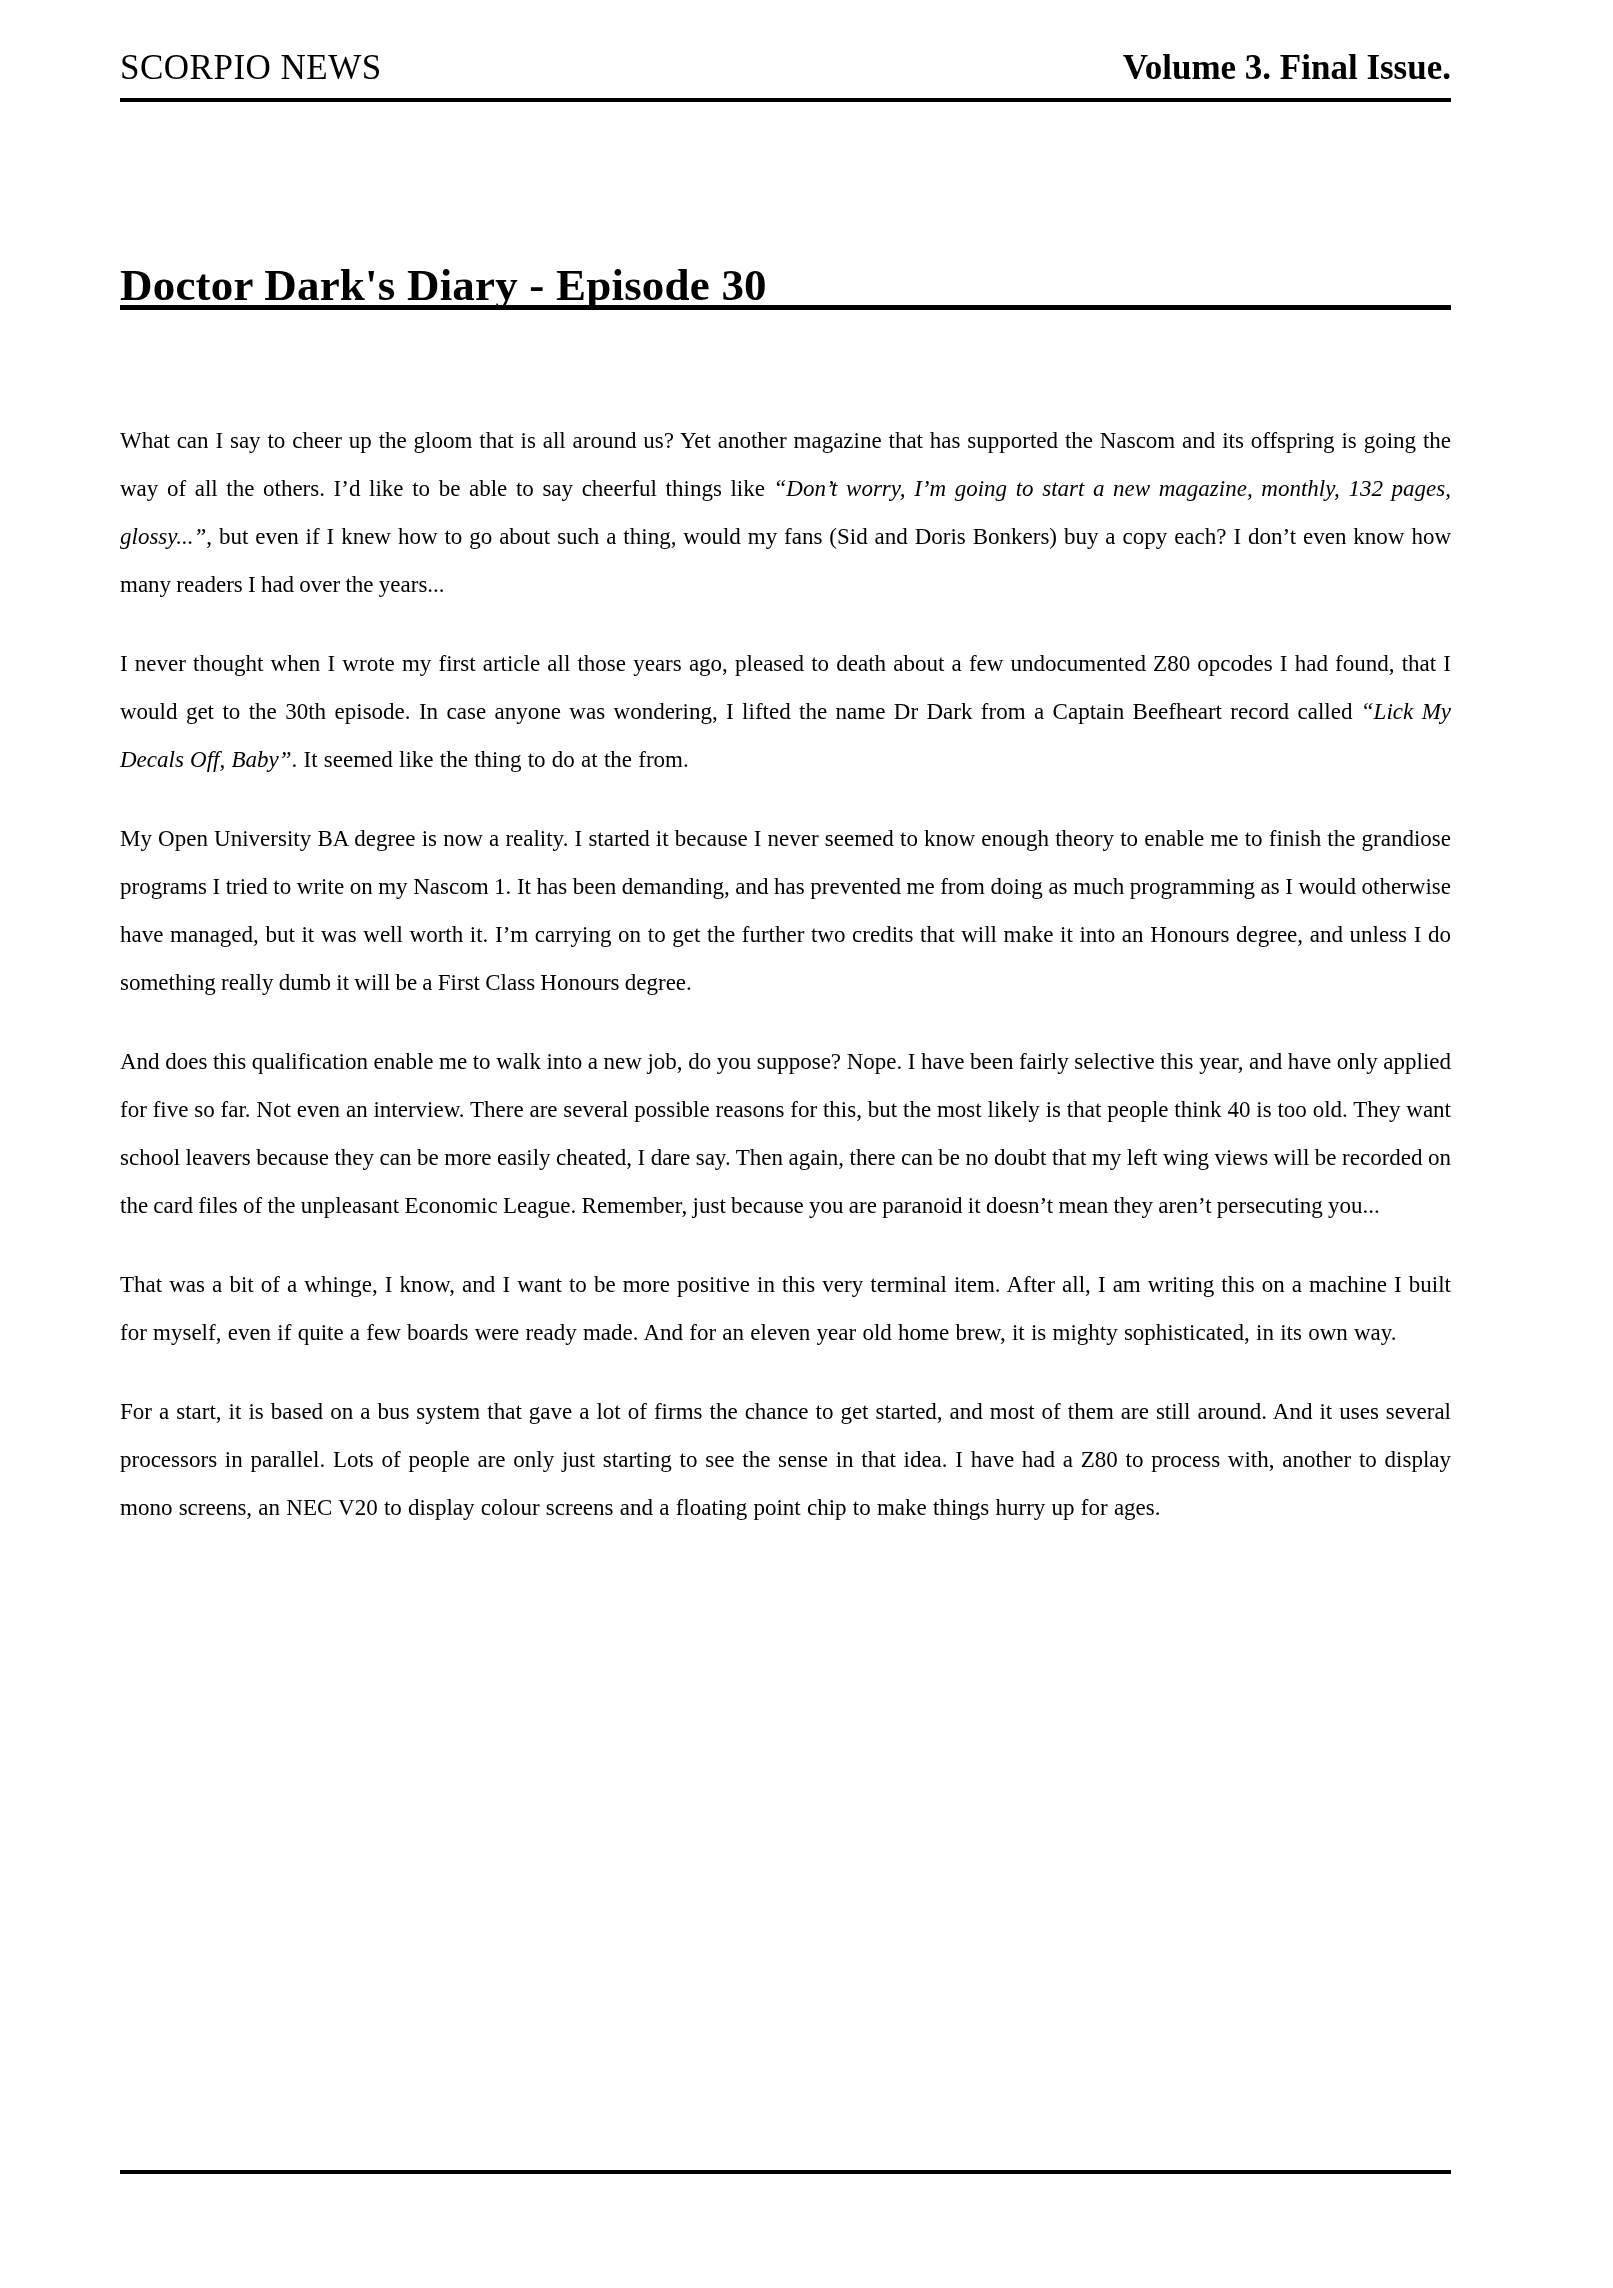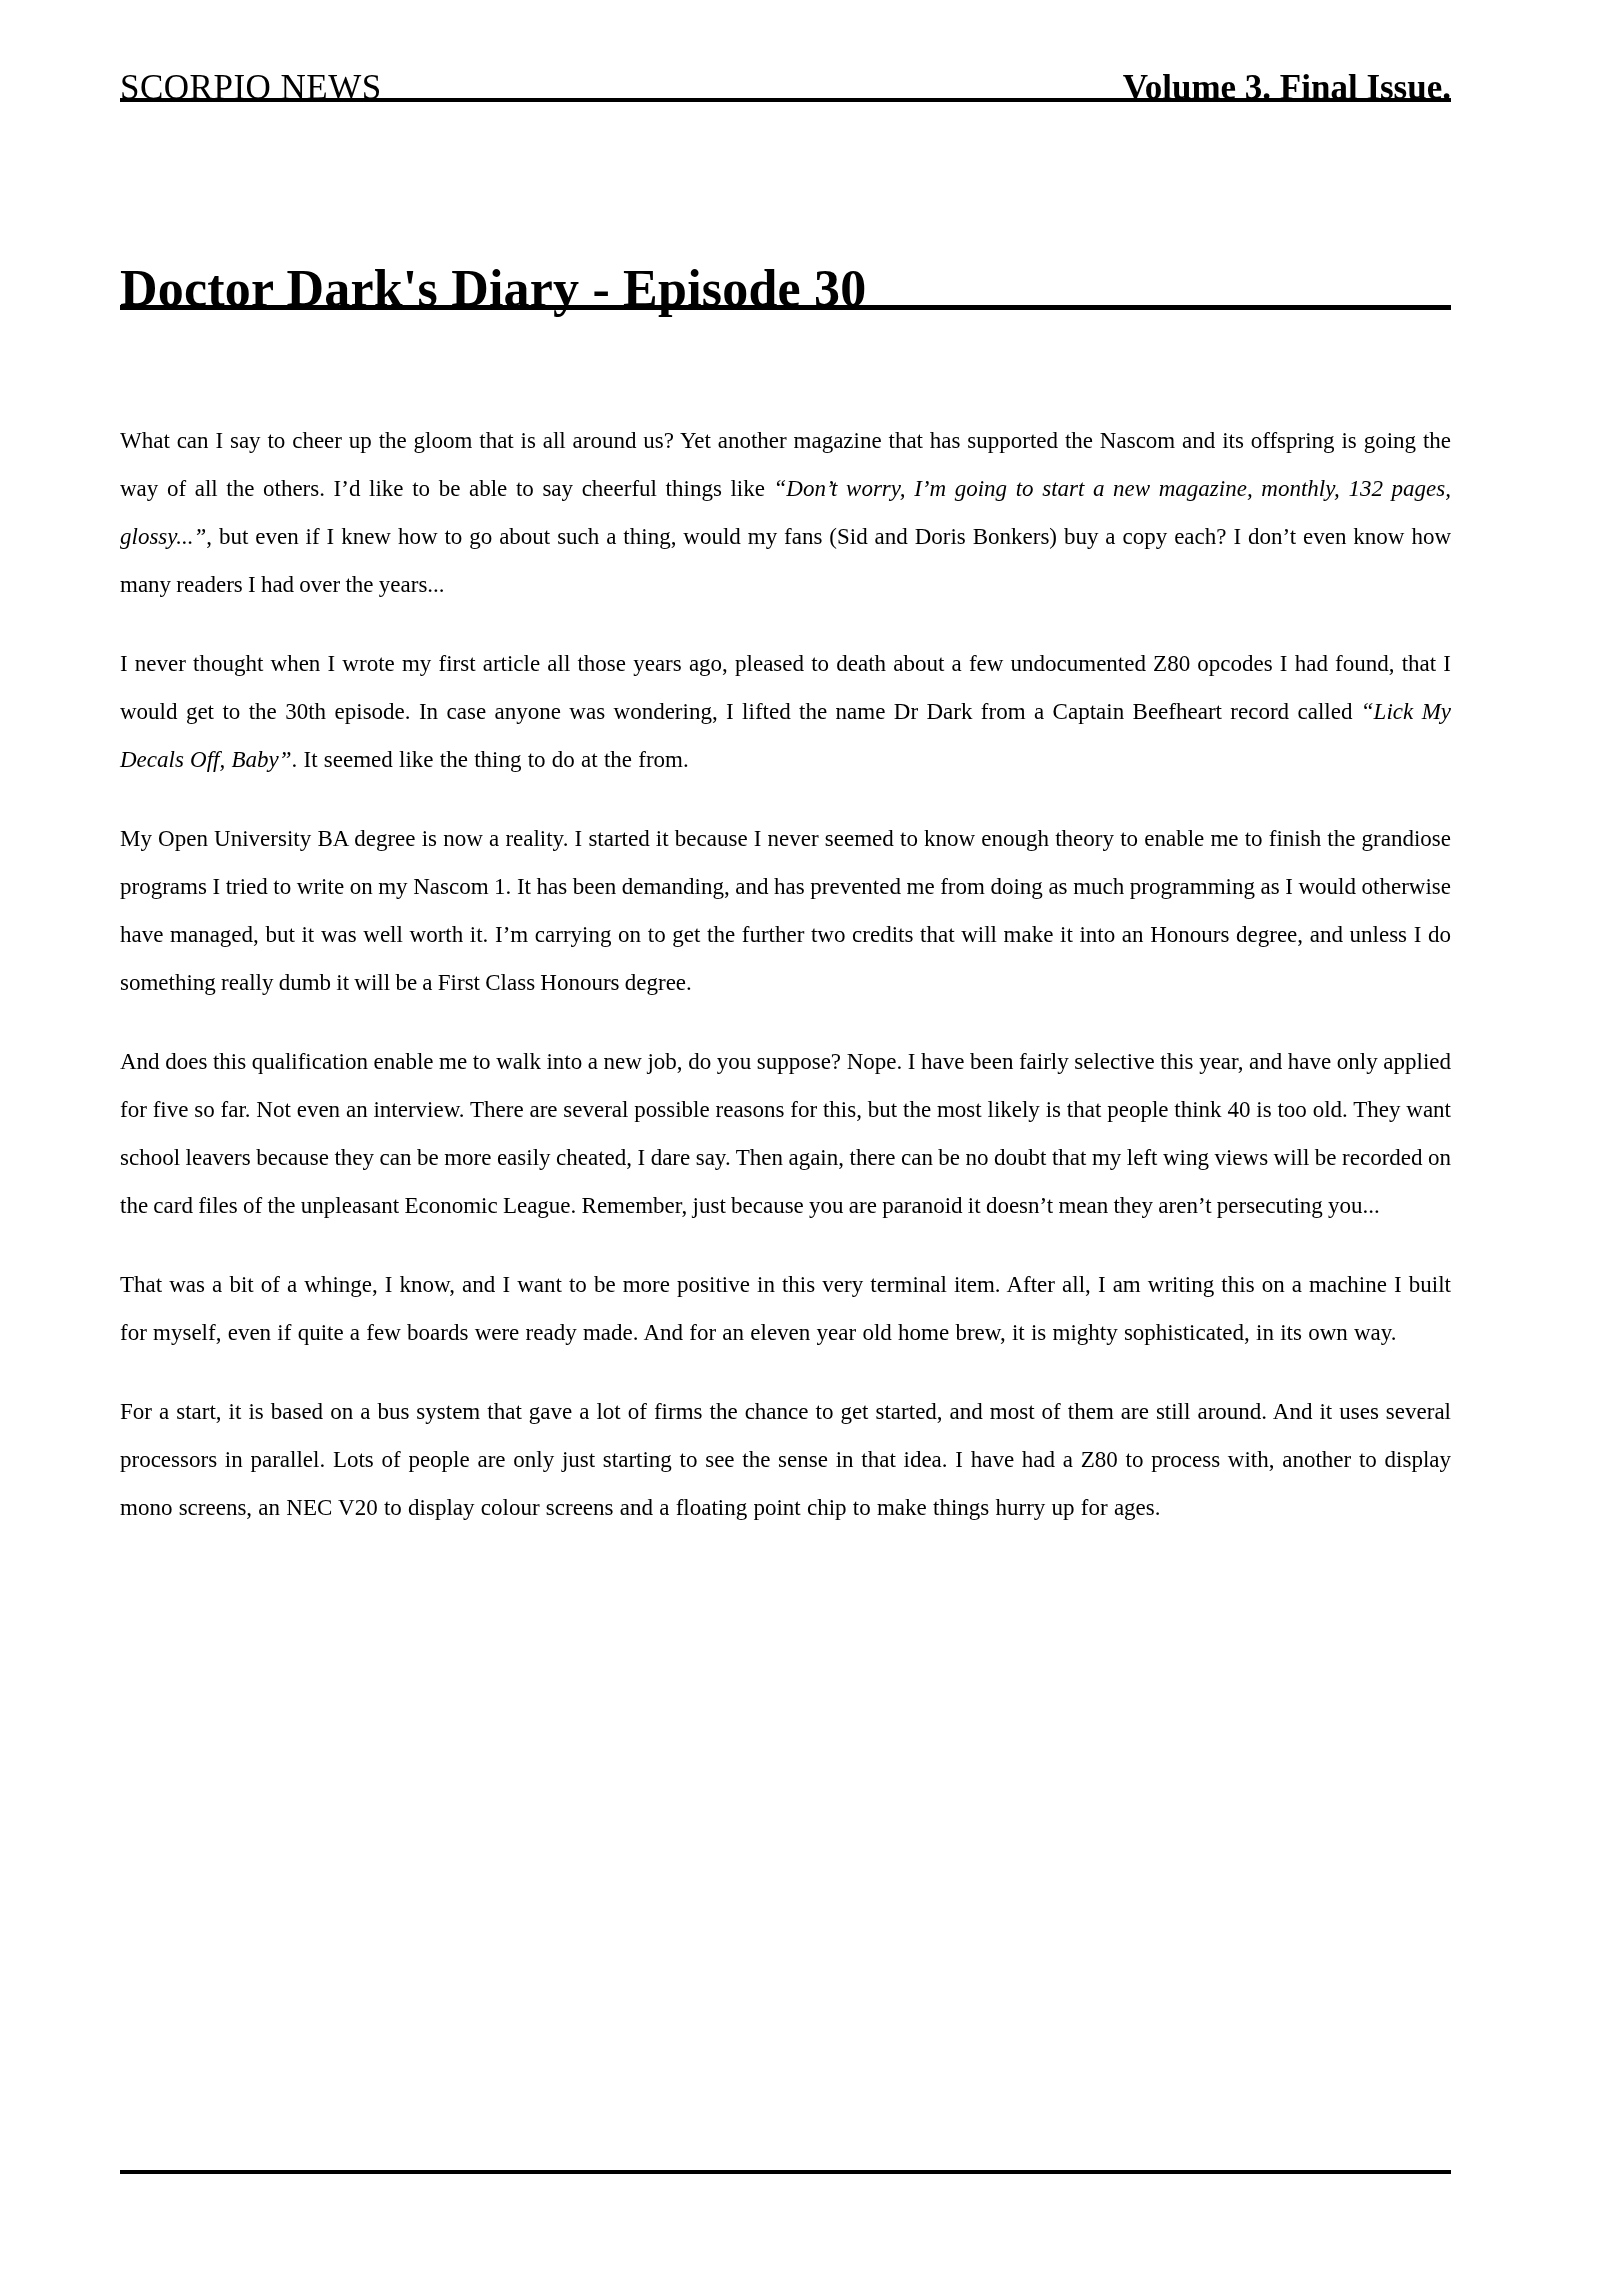--- a/index.html
+++ b/index.html
@@ -21,21 +21,20 @@
 
   
   .header {
     position: absolute;
     left: 120px;
     top: 48px;
     width: 1331px;
     display: flex;
     justify-content: space-between;
     align-items: baseline;
-    margin-top: 20px;
   }
 
   .header-left {
     font-size: 35px;
     letter-spacing: 0.5px;
     white-space: nowrap;
   }
 
   .header-right {
     font-size: 35px;
@@ -52,21 +51,21 @@
     height: 3.7px;
     background: #000000;
   }
 
   
   .title {
     position: absolute;
     left: 120px;
     top: 226px;
     width: 1331px;
-    font-size: 52px;
+    font-size: 45px;
     font-weight: bold;
     letter-spacing: 0.2px;
     white-space: nowrap;
     margin-top: 33px;
   }
 
   .rule-title {
     position: absolute;
     left: 120px;
     top: 305px;

